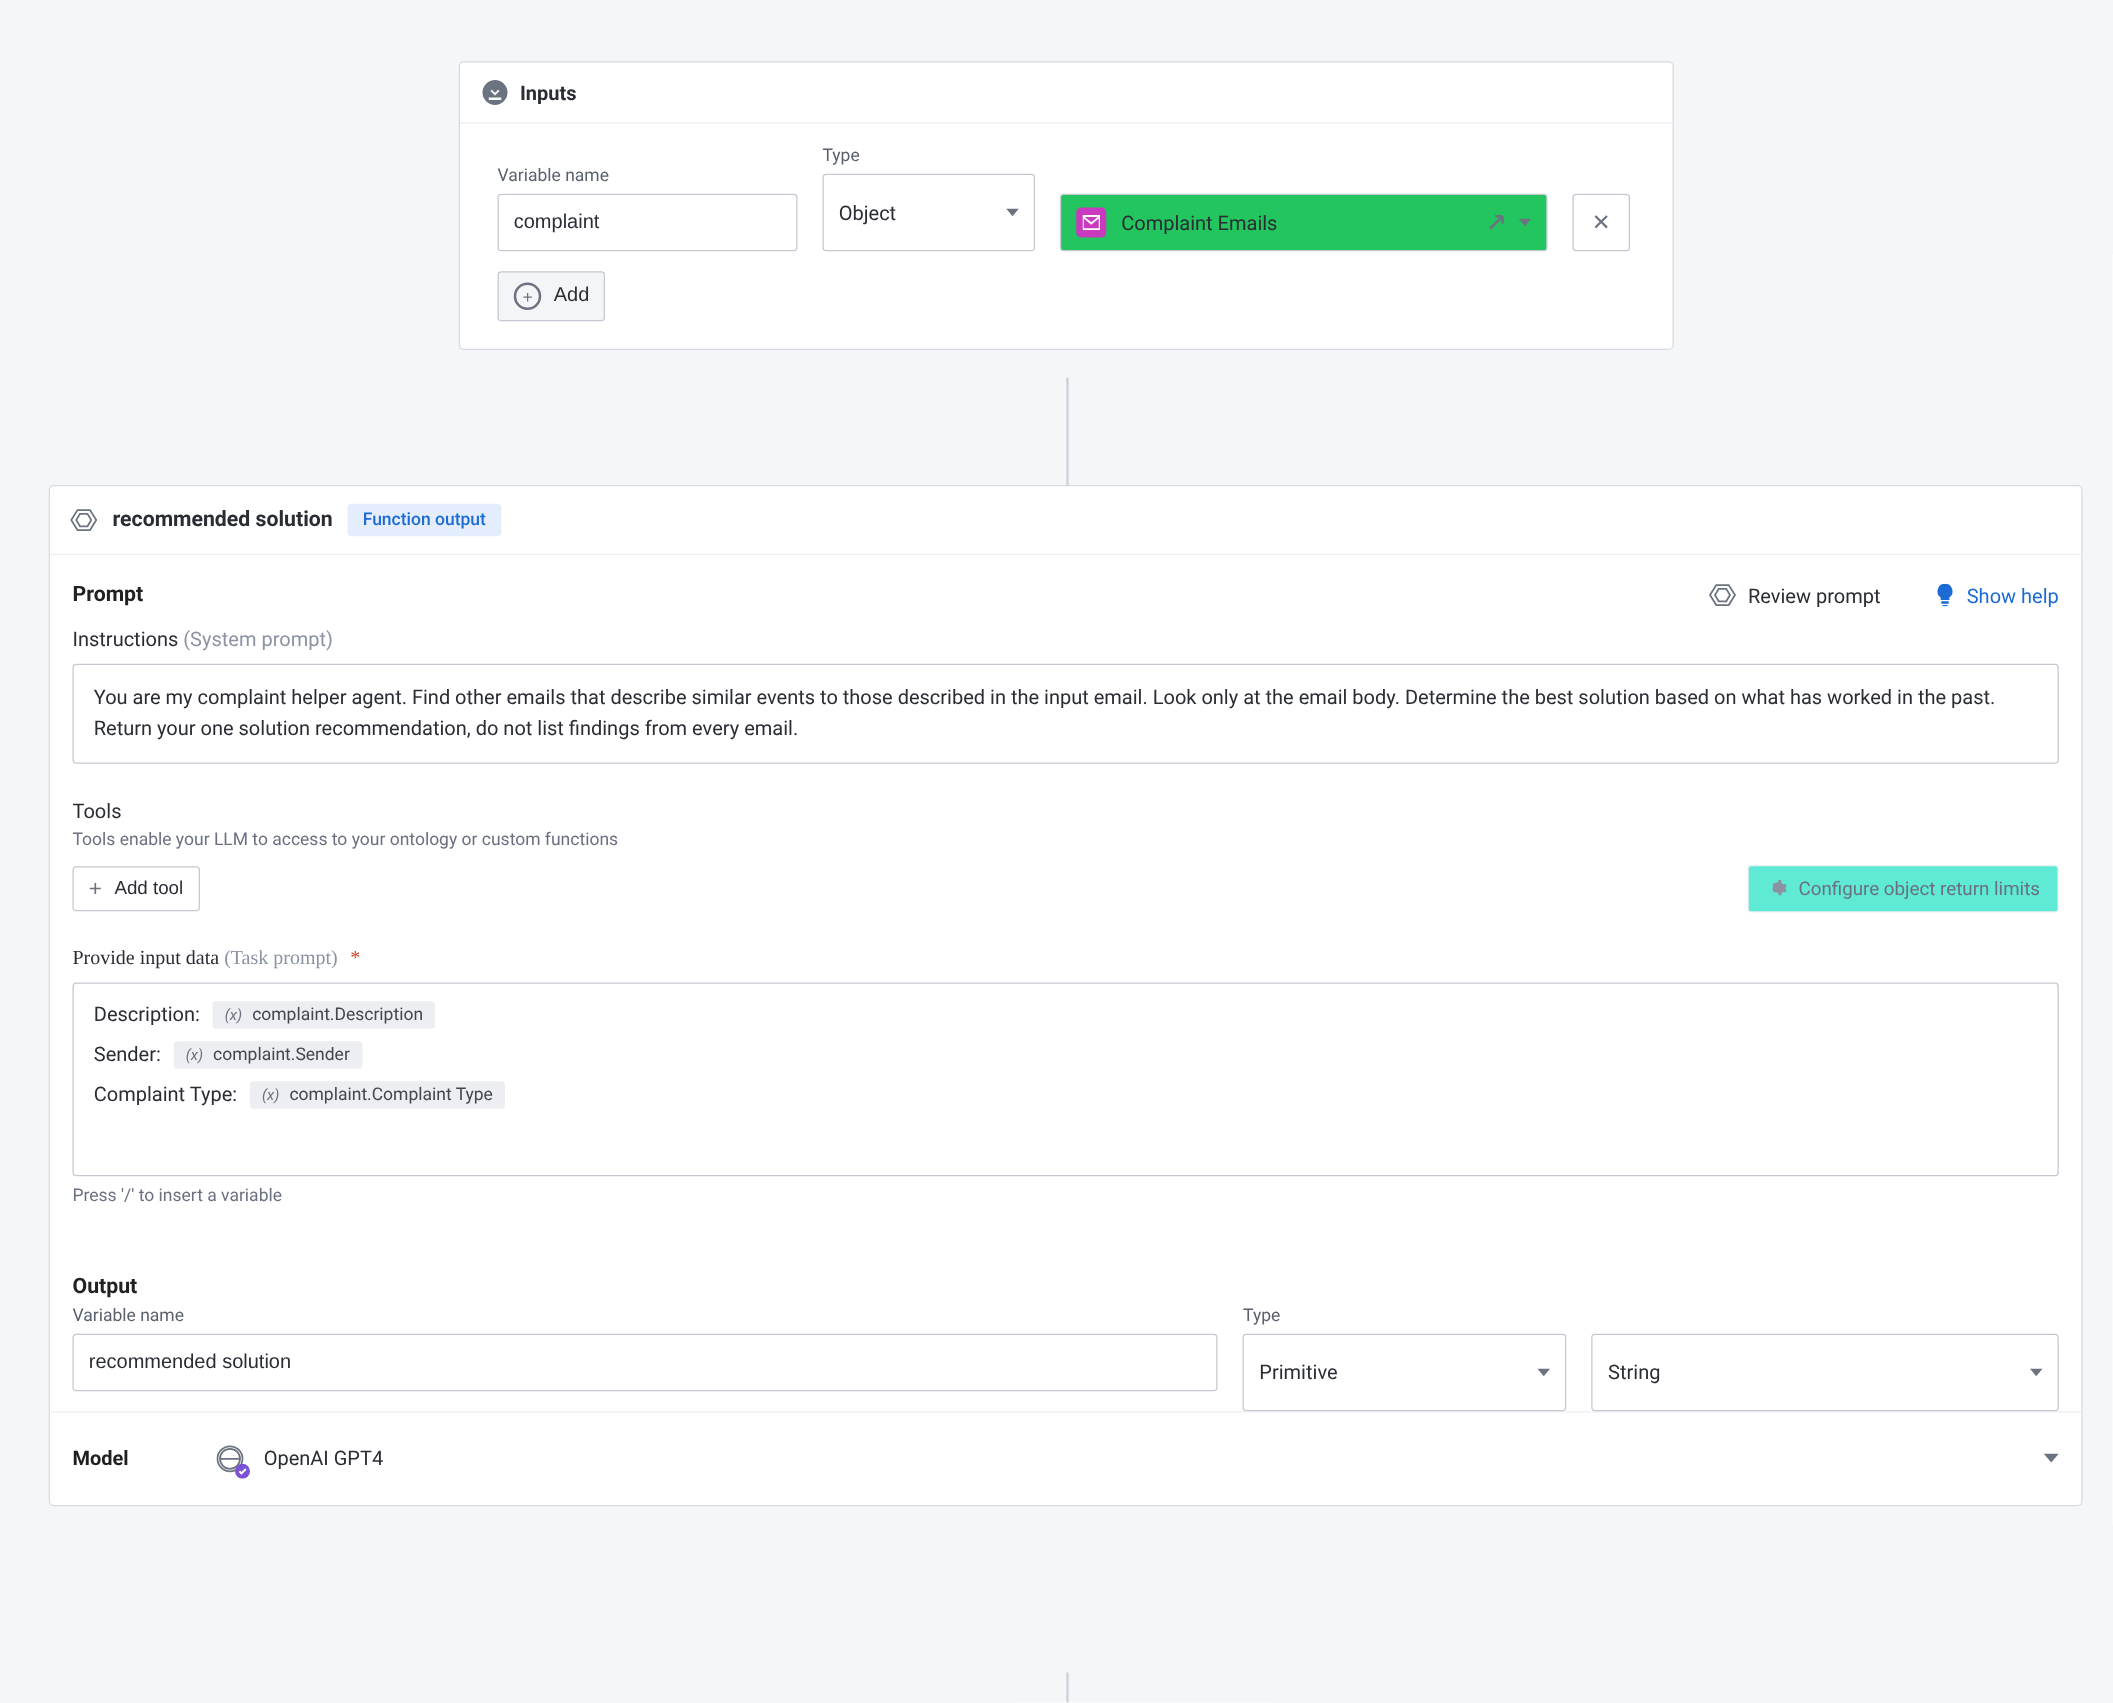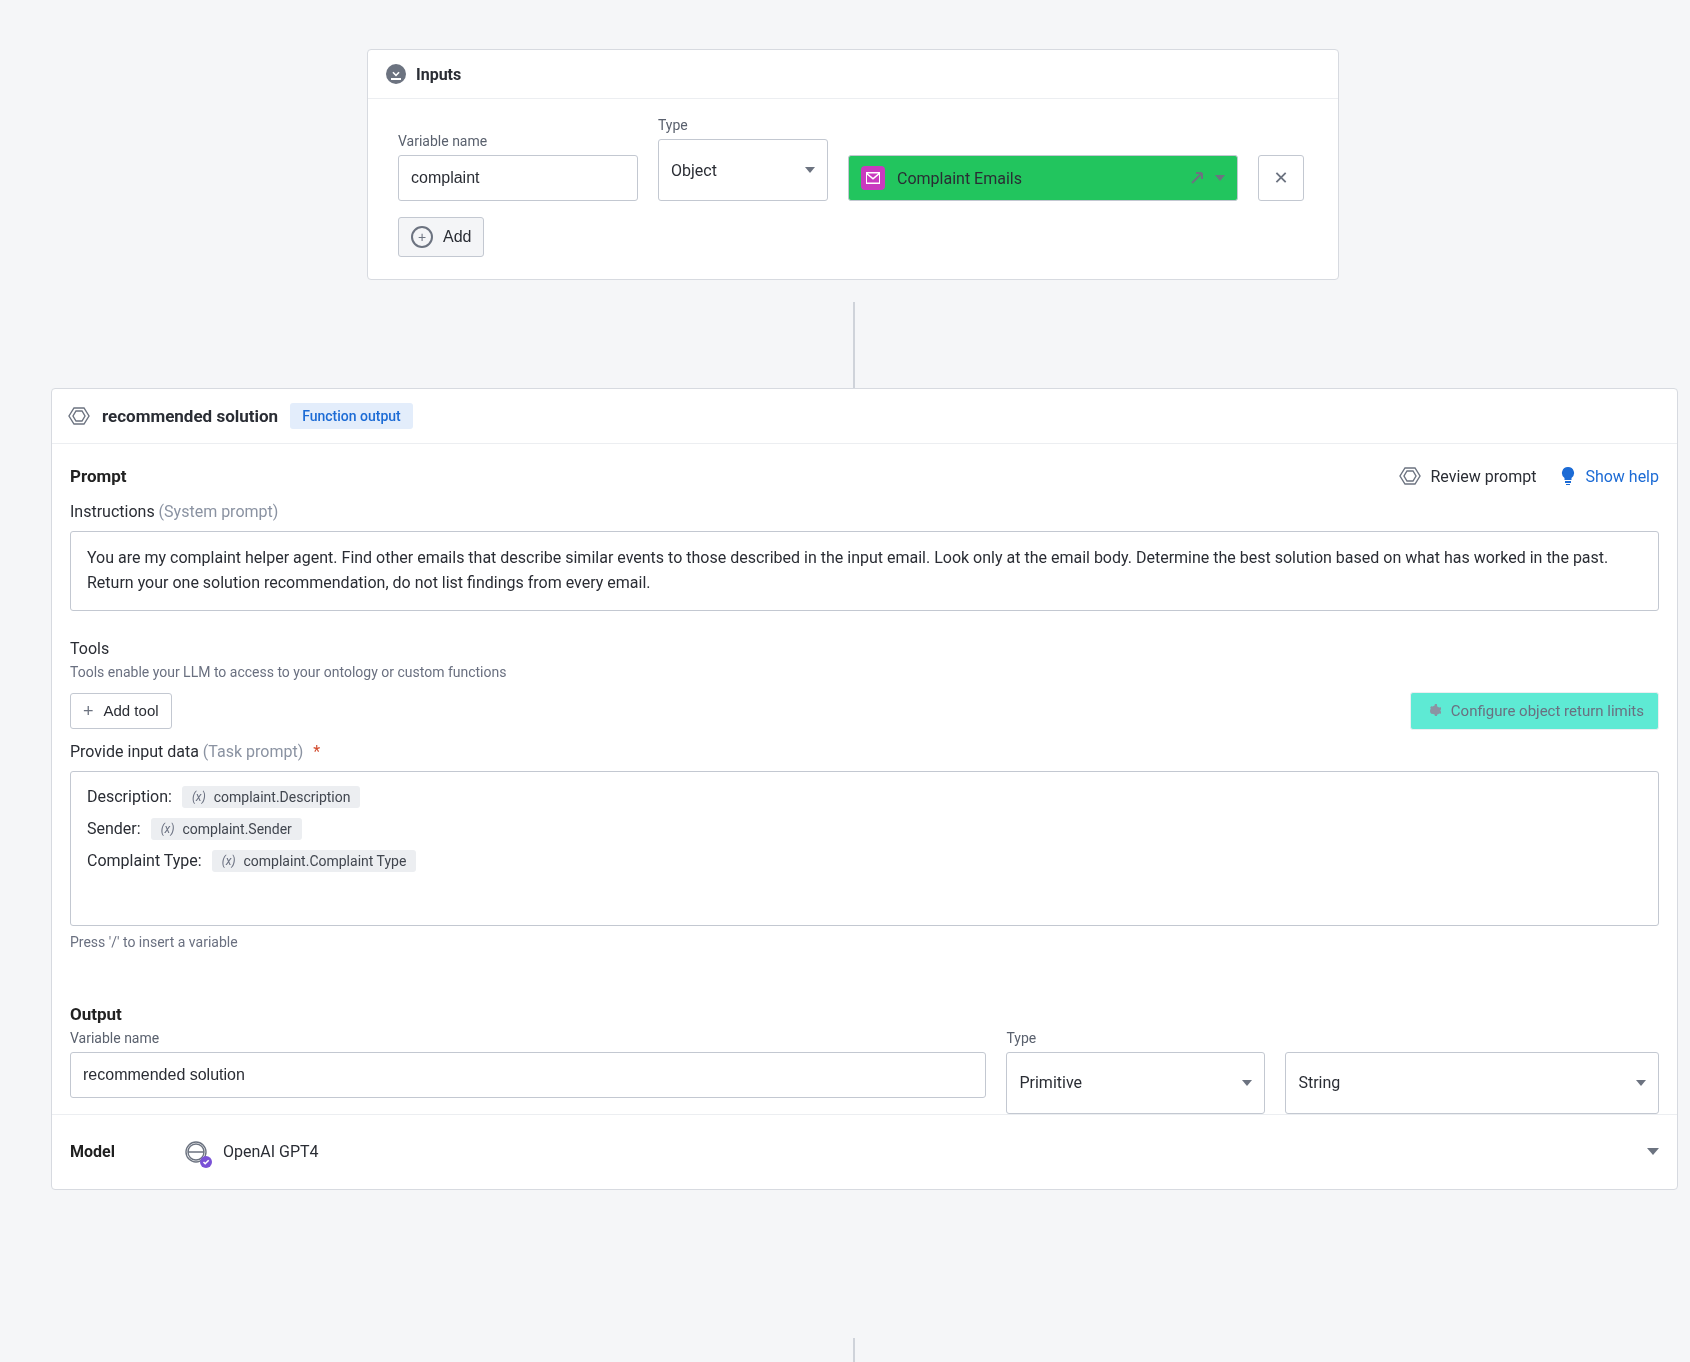--- a/index.html
+++ b/index.html
@@ -130,21 +130,21 @@
   .vline2 {
     position: absolute;
     left: 853px; top: 1338px;
     width: 2px; height: 24px;
     background: #cfd3da;
   }
 
   
   .main-card {
     position: absolute;
-    left: 51px;
+    left: 39px;
     top: 388px;
     width: 1627px;
     background: #fff;
     border: 1px solid #d7dae0;
     border-radius: 4px;
   }
   .main-header {
     display: flex;
     align-items: center;
     gap: 12px;
@@ -163,21 +163,21 @@
   }
 
   .main-body { padding: 22px 18px 0 18px; }
 
   .section-row {
     display: flex;
     align-items: center;
     justify-content: space-between;
   }
   .section-title { font-weight: 700; font-size: 17px; color: #222; }
-  .section-actions { display: flex; align-items: center; gap: 24px; }
+  .section-actions { display: flex; align-items: center; gap: 44px; }
   .section-actions .act {
     display: flex; align-items: center; gap: 9px;
     color: #1c6bd5; font-size: 16px; cursor: pointer;
   }
   .section-actions .act.review { color: #2a2d34; }
 
   .subtitle-line { margin-top: 16px; font-size: 16px; color: #2a2d34; }
   .subtitle-line .dim { color: #8b93a2; }
 
   .instr-box {
@@ -389,21 +389,21 @@
       <div class="cfg-btn">
         <span>
           <svg width="16" height="16" viewBox="0 0 16 16">
               <path fill="#8b93a2" d="M8 5a3 3 0 1 0 0 6 3 3 0 0 0 0-6zm7.4 4.1.1-1.1-.1-1.1 1.3-1-1-1.7-1.6.4a6 6 0 0 0-1.9-1.1L11.9.9h-2L9.6 2.5a6 6 0 0 0-1.9 1.1l-1.6-.4-1 1.7 1.3 1-.1 1.1.1 1.1-1.3 1 1 1.7 1.6-.4a6 6 0 0 0 1.9 1.1l.3 1.6h2l.3-1.6a6 6 0 0 0 1.9-1.1l1.6.4 1-1.7-1.3-1z"></path>
             </svg>
         </span>
         <span>Configure object return limits</span>
       </div>
     </div>
 
-    <div class="subtitle-line" style="margin-top:12px;">
+    <div class="subtitle-line" style="margin-top:28px;font-family:Liberation Serif, serif;">
       <span>Provide input data</span>
       <span class="dim">(Task prompt)</span>
       <span class="req-star">*</span>
     </div>
     <div class="task-box">
       <div class="task-row">
         <span class="task-label">Description:</span>
         <span class="var-chip">
           <span class="fx">(x)</span>
           <span>complaint.Description</span>

